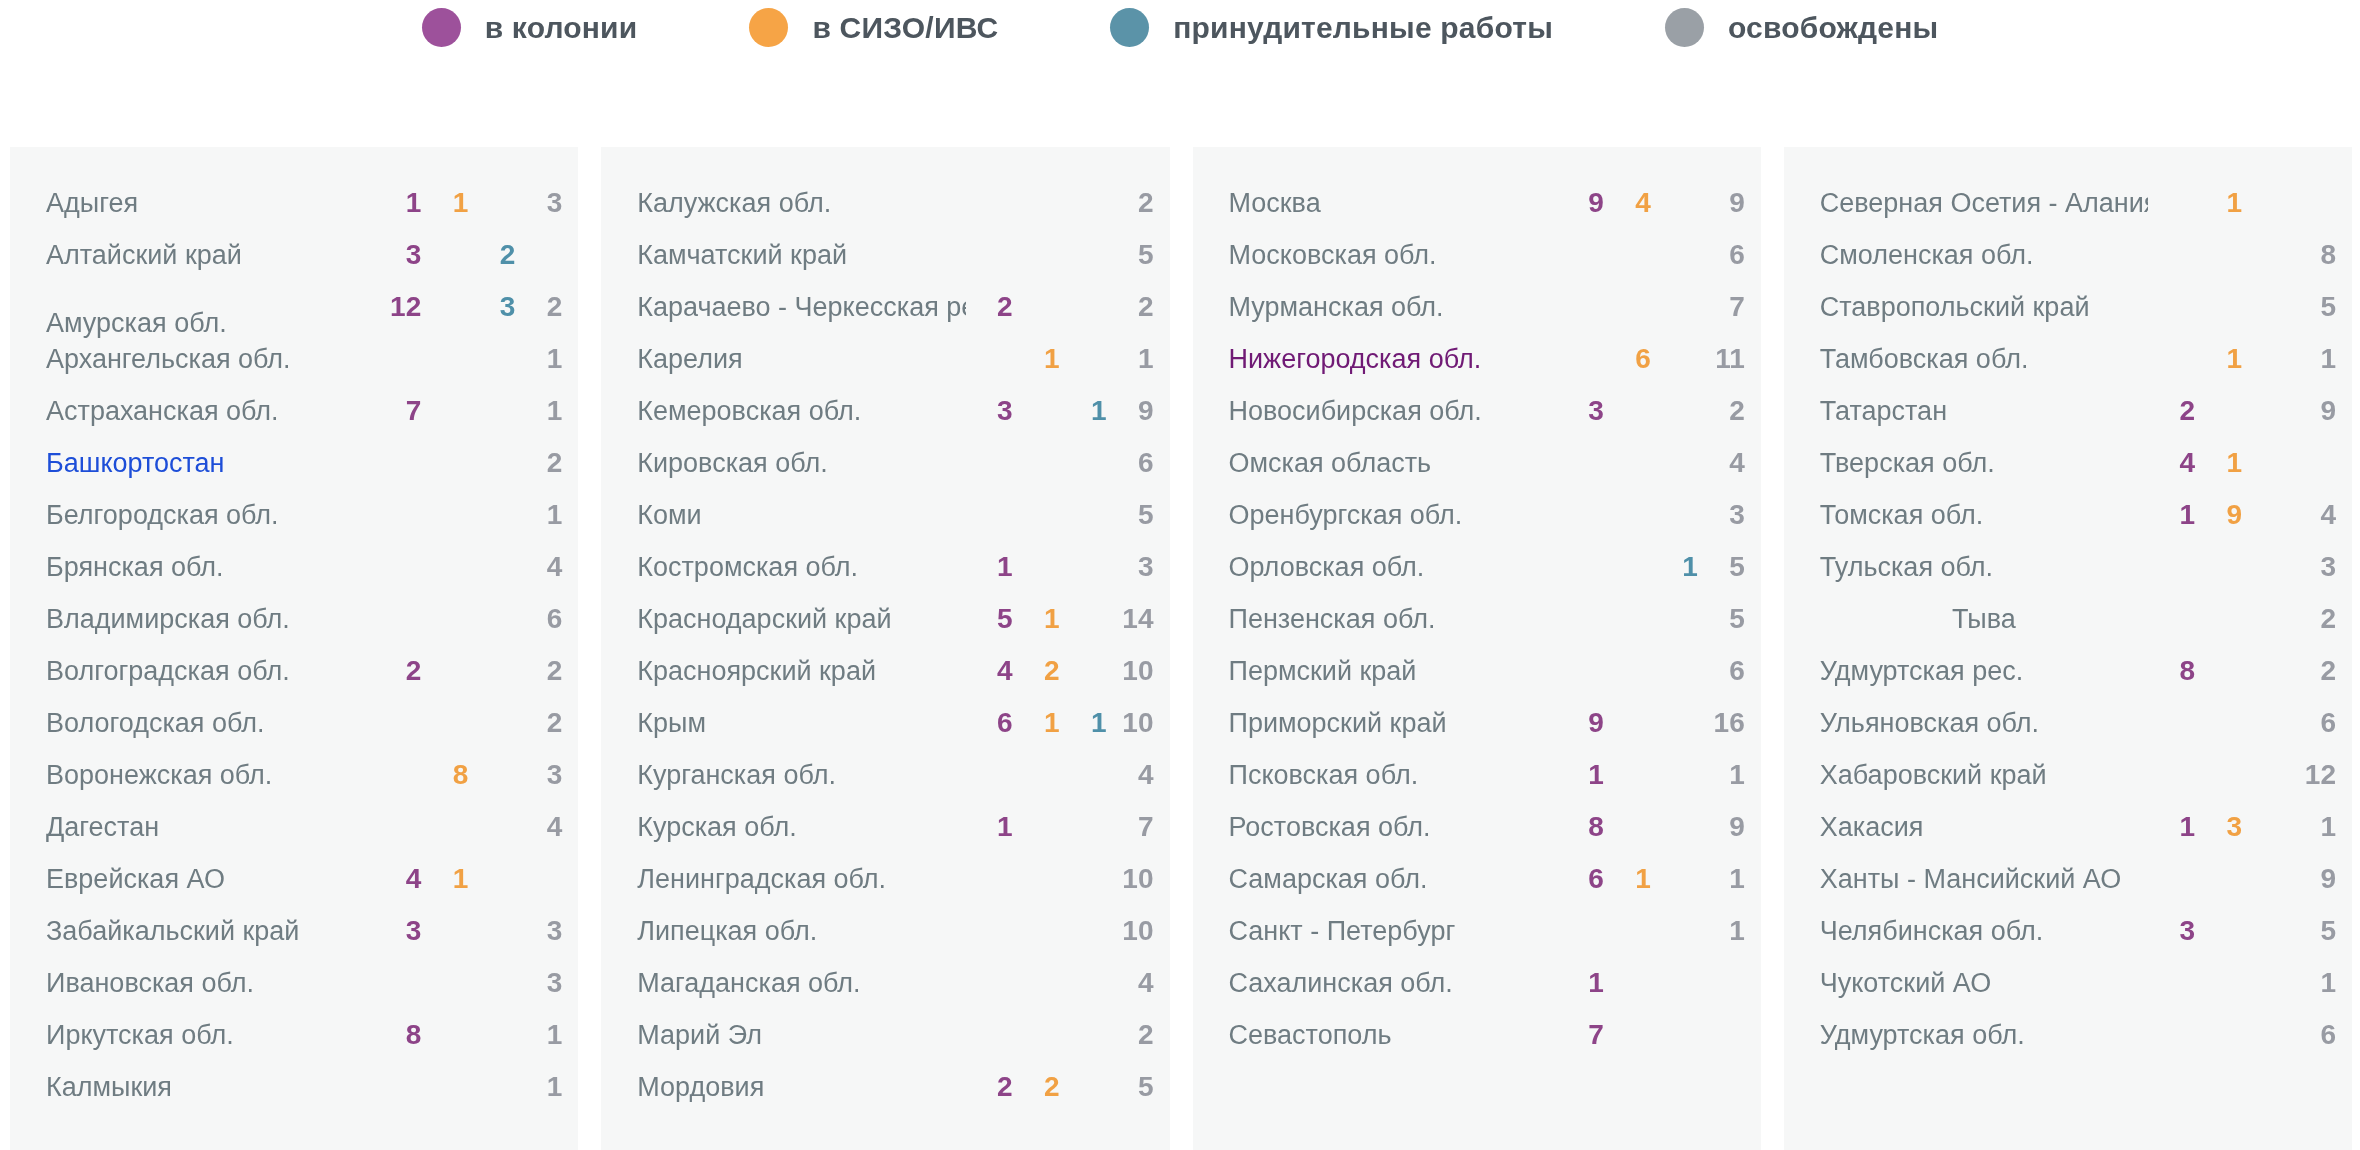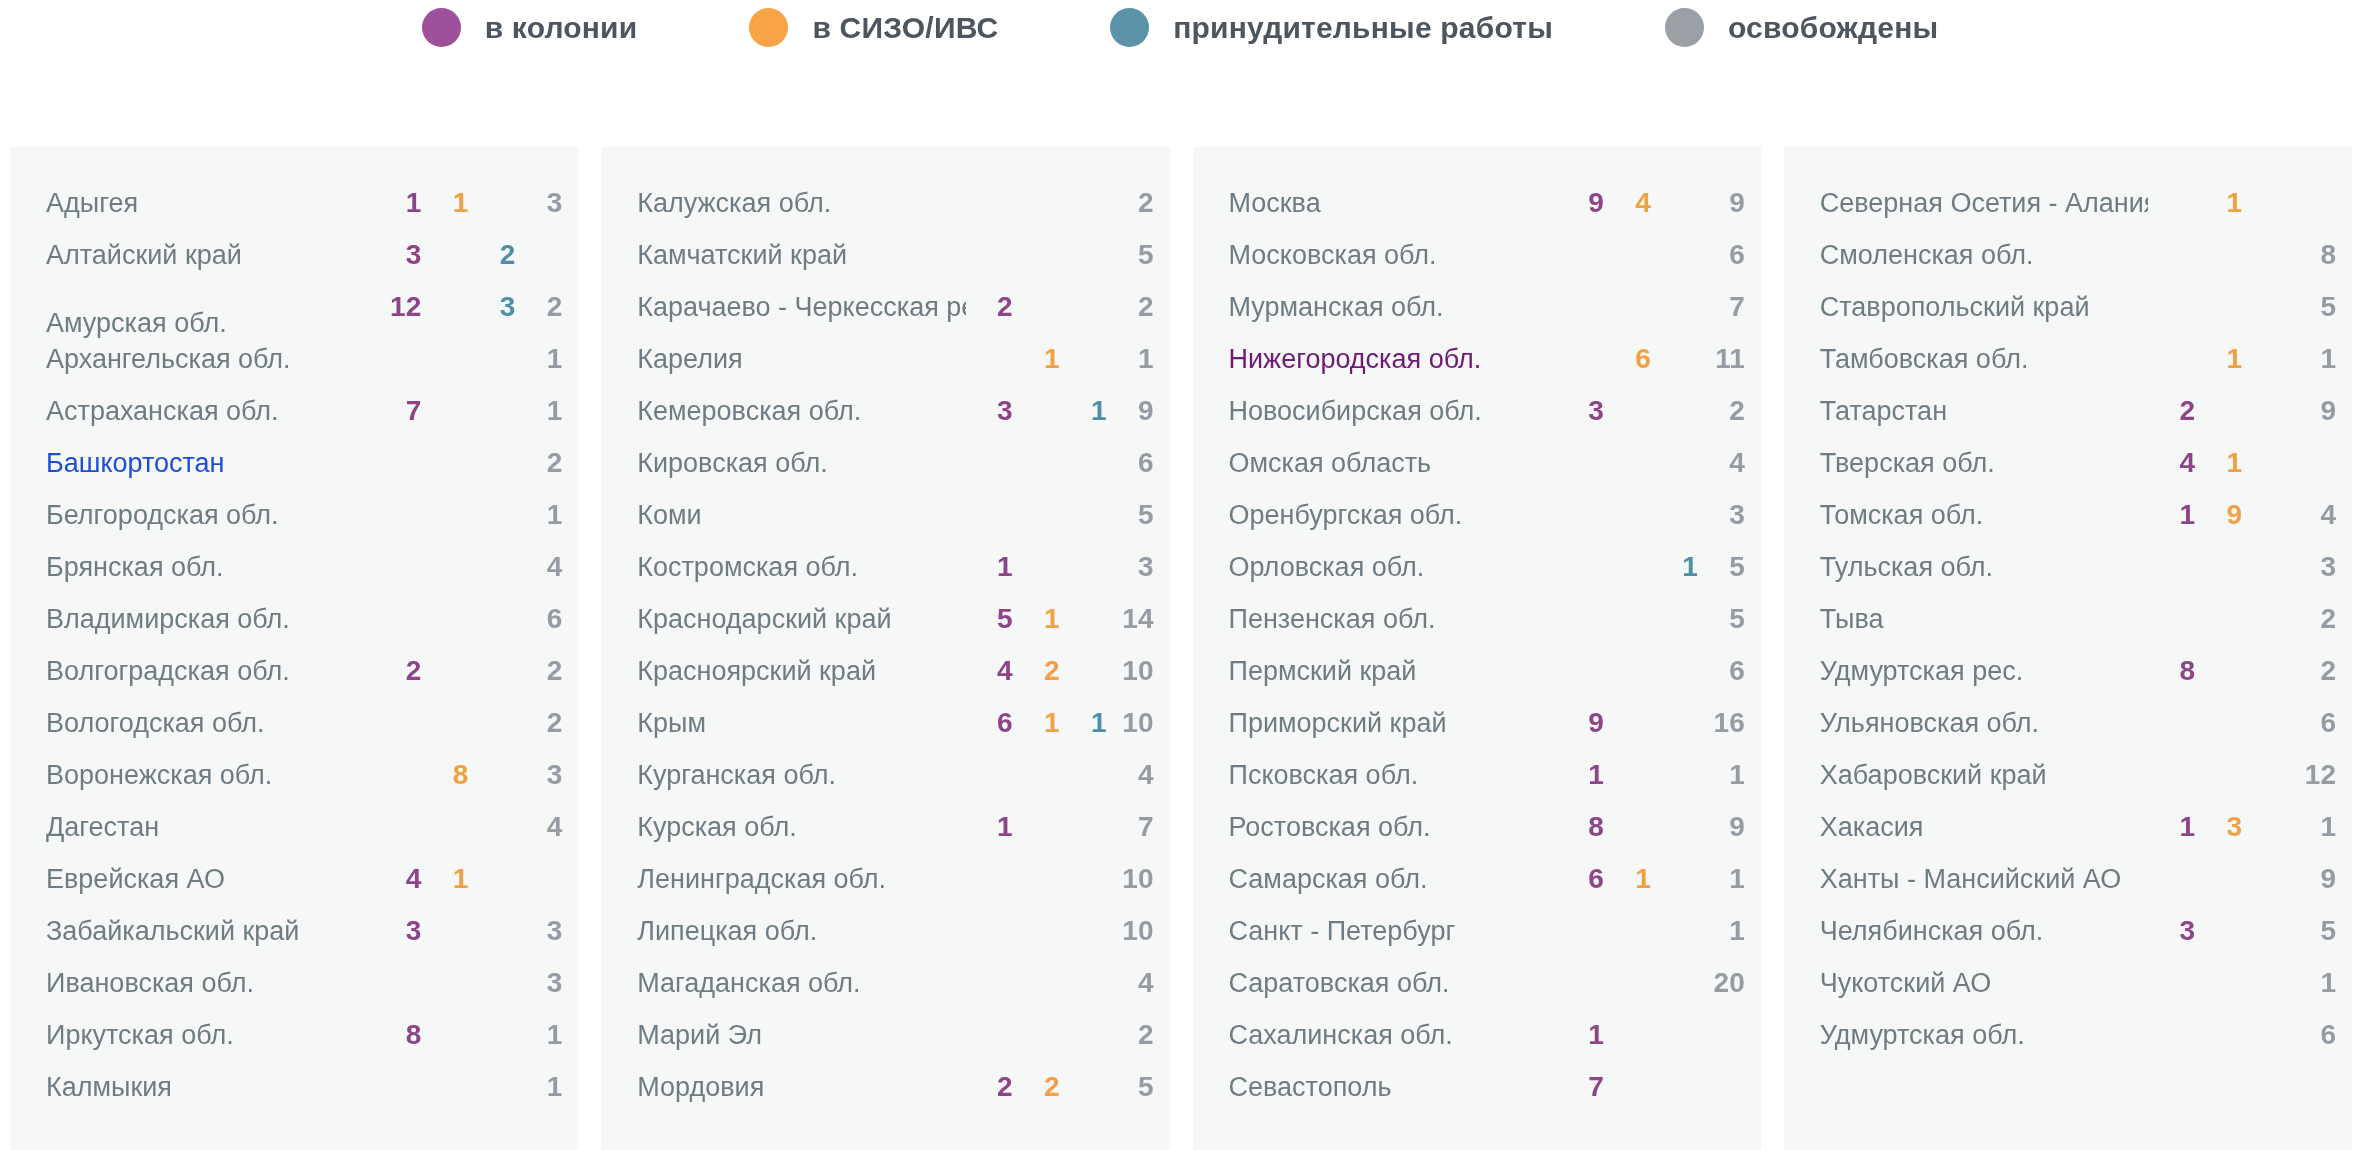--- a/index.html
+++ b/index.html
@@ -452,27 +452,20 @@
           <span class="val" style="color: rgb(152, 155, 163);">1</span>
         </div>
         <div class="row">
           <span class="region-name" style="color: rgb(111, 124, 130);">Санкт - Петербург</span>
           <span class="val" style="color: rgb(141, 68, 136);"></span>
           <span class="val" style="color: rgb(241, 161, 68);"></span>
           <span class="val" style="color: rgb(79, 144, 169);"></span>
           <span class="val" style="color: rgb(152, 155, 163);">1</span>
         </div>
         <div class="row">
-          <span class="region-name" style="color: rgb(111, 124, 130);">Саратовская обл.</span>
-          <span class="val" style="color: rgb(141, 68, 136);"></span>
-          <span class="val" style="color: rgb(241, 161, 68);"></span>
-          <span class="val" style="color: rgb(79, 144, 169);"></span>
-          <span class="val" style="color: rgb(152, 155, 163);">20</span>
-        </div>
-        <div class="row">
           <span class="region-name" style="color: rgb(111, 124, 130);">Сахалинская обл.</span>
           <span class="val" style="color: rgb(141, 68, 136);">1</span>
           <span class="val" style="color: rgb(241, 161, 68);"></span>
           <span class="val" style="color: rgb(79, 144, 169);"></span>
           <span class="val" style="color: rgb(152, 155, 163);"></span>
         </div>
         <div class="row">
           <span class="region-name" style="color: rgb(111, 124, 130);">Севастополь</span>
           <span class="val" style="color: rgb(141, 68, 136);">7</span>
           <span class="val" style="color: rgb(241, 161, 68);"></span>
@@ -531,21 +524,21 @@
           <span class="val" style="color: rgb(152, 155, 163);">4</span>
         </div>
         <div class="row">
           <span class="region-name" style="color: rgb(111, 124, 130);">Тульская обл.</span>
           <span class="val" style="color: rgb(141, 68, 136);"></span>
           <span class="val" style="color: rgb(241, 161, 68);"></span>
           <span class="val" style="color: rgb(79, 144, 169);"></span>
           <span class="val" style="color: rgb(152, 155, 163);">3</span>
         </div>
         <div class="row">
-          <span class="region-name" style="color: rgb(111, 124, 130);">Тыва</span>
+          <span class="region-name" style="color: rgb(111, 124, 130); text-align: center;">Тыва</span>
           <span class="val" style="color: rgb(141, 68, 136);"></span>
           <span class="val" style="color: rgb(241, 161, 68);"></span>
           <span class="val" style="color: rgb(79, 144, 169);"></span>
           <span class="val" style="color: rgb(152, 155, 163);">2</span>
         </div>
         <div class="row">
           <span class="region-name" style="color: rgb(111, 124, 130);">Удмуртская рес.</span>
           <span class="val" style="color: rgb(141, 68, 136);">8</span>
           <span class="val" style="color: rgb(241, 161, 68);"></span>
           <span class="val" style="color: rgb(79, 144, 169);"></span>

